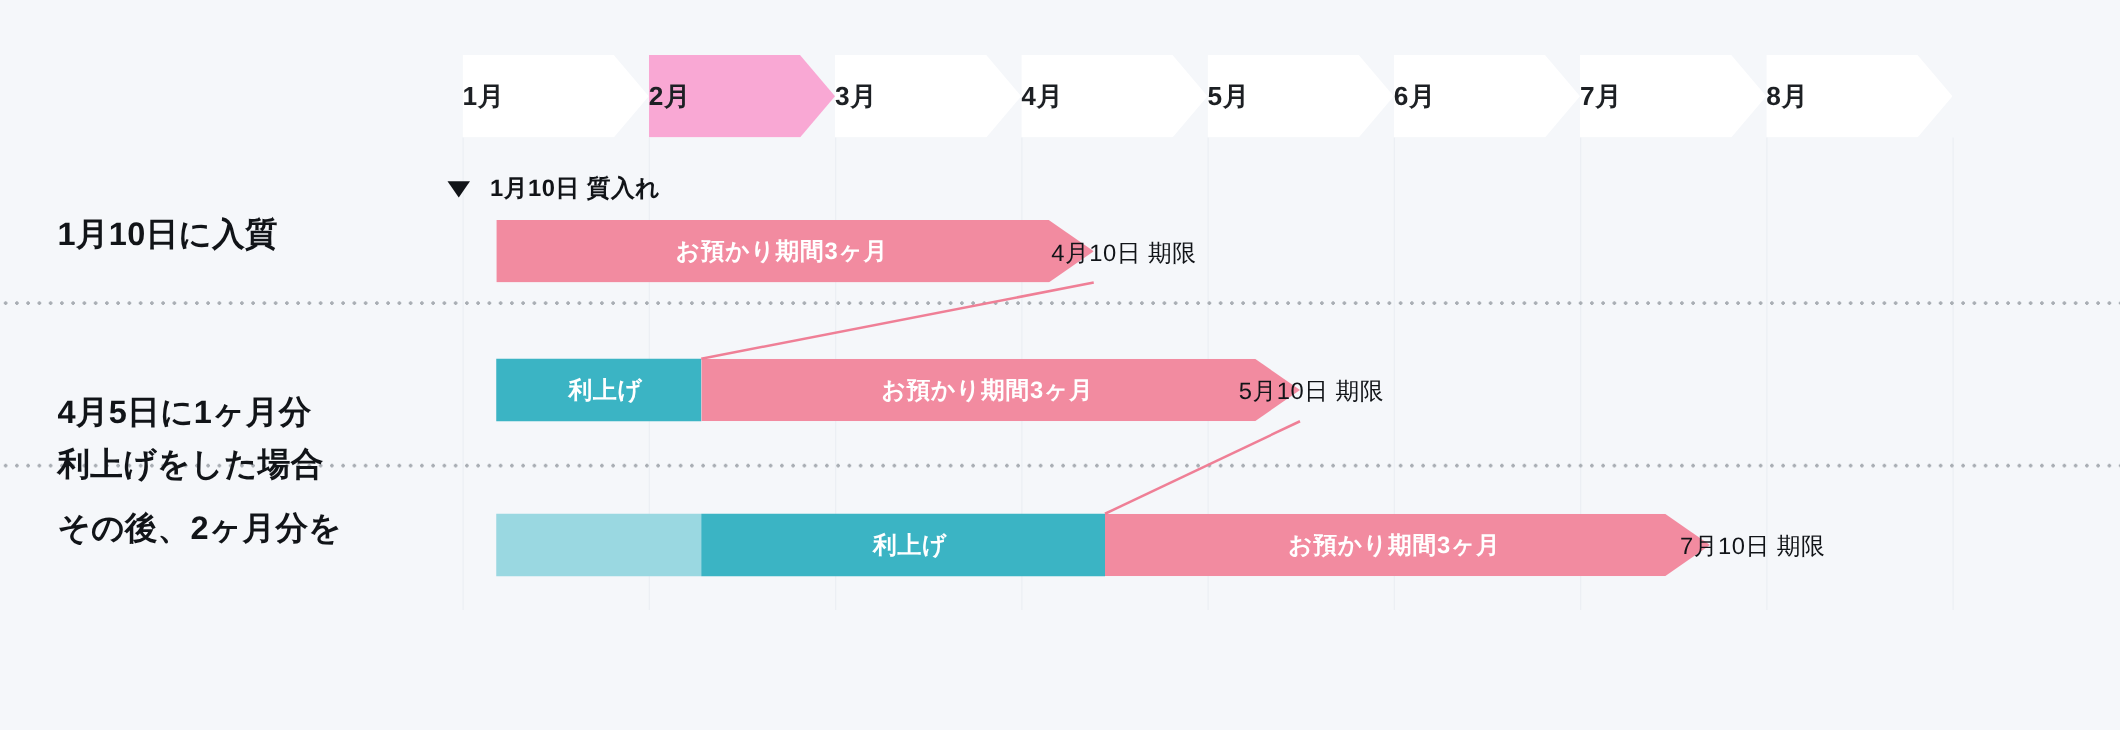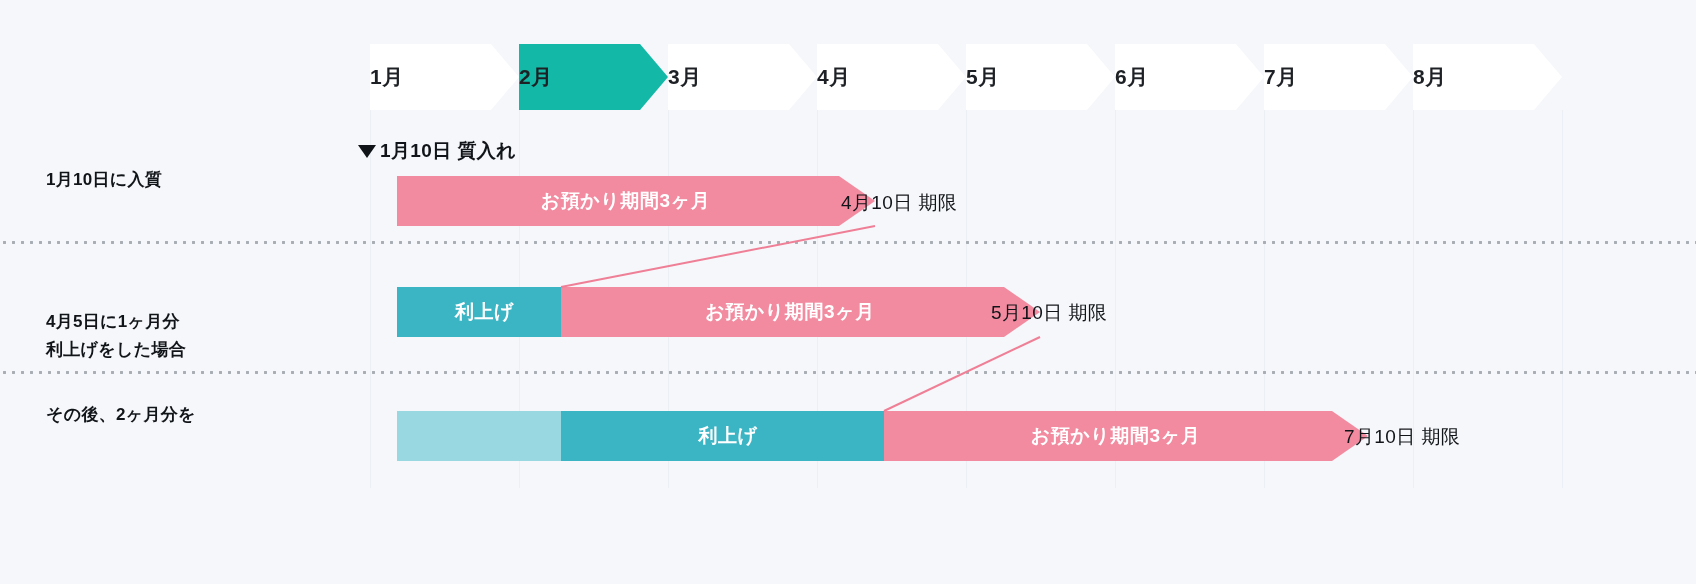--- a/index.html
+++ b/index.html
@@ -48,21 +48,21 @@
     font-weight: 700;
     color: #1d2024;
     letter-spacing: 0.5px;
   }
 
   
   .row-label {
     position: absolute;
     left: 46px;
     width: 300px;
-    font-size: 17px;
+    font-size: 26px;
     font-weight: 700;
     color: #111418;
     line-height: 1.62;
     letter-spacing: 0.3px;
   }
 
   
   .dotted-sep {
     position: absolute;
     left: 0;
@@ -108,21 +108,21 @@
   }
   .ann-marker {
     position: absolute;
     font-size: 19px;
     font-weight: 700;
     color: #111418;
     white-space: nowrap;
     letter-spacing: 0.4px;
     display: flex;
     align-items: center;
-    gap: 4px;
+    gap: 16px;
   }
   .tri-down {
     width: 0; height: 0;
     border-left: 9px solid transparent;
     border-right: 9px solid transparent;
     border-top: 13px solid #111418;
     display: inline-block;
   }
 
   
@@ -147,21 +147,21 @@
       <div class="col-line" style="left: 1115px;"></div>
       <div class="col-line" style="left: 1264px;"></div>
       <div class="col-line" style="left: 1413px;"></div>
       <div class="col-line" style="left: 1562px;"></div>
     </div>
 
   <div id="month-header">
       <div class="month-head" style="left: 370px; width: 149px; background: rgb(255, 255, 255);">
         <span class="mlabel">1月</span>
       </div>
-      <div class="month-head" style="left: 519px; width: 149px; background: #14b8a6;">
+      <div class="month-head" style="left: 519px; width: 149px; background: #f9a8d4;">
         <span class="mlabel">2月</span>
       </div>
       <div class="month-head" style="left: 668px; width: 149px; background: rgb(255, 255, 255);">
         <span class="mlabel">3月</span>
       </div>
       <div class="month-head" style="left: 817px; width: 149px; background: rgb(255, 255, 255);">
         <span class="mlabel">4月</span>
       </div>
       <div class="month-head" style="left: 966px; width: 149px; background: rgb(255, 255, 255);">
         <span class="mlabel">5月</span>

